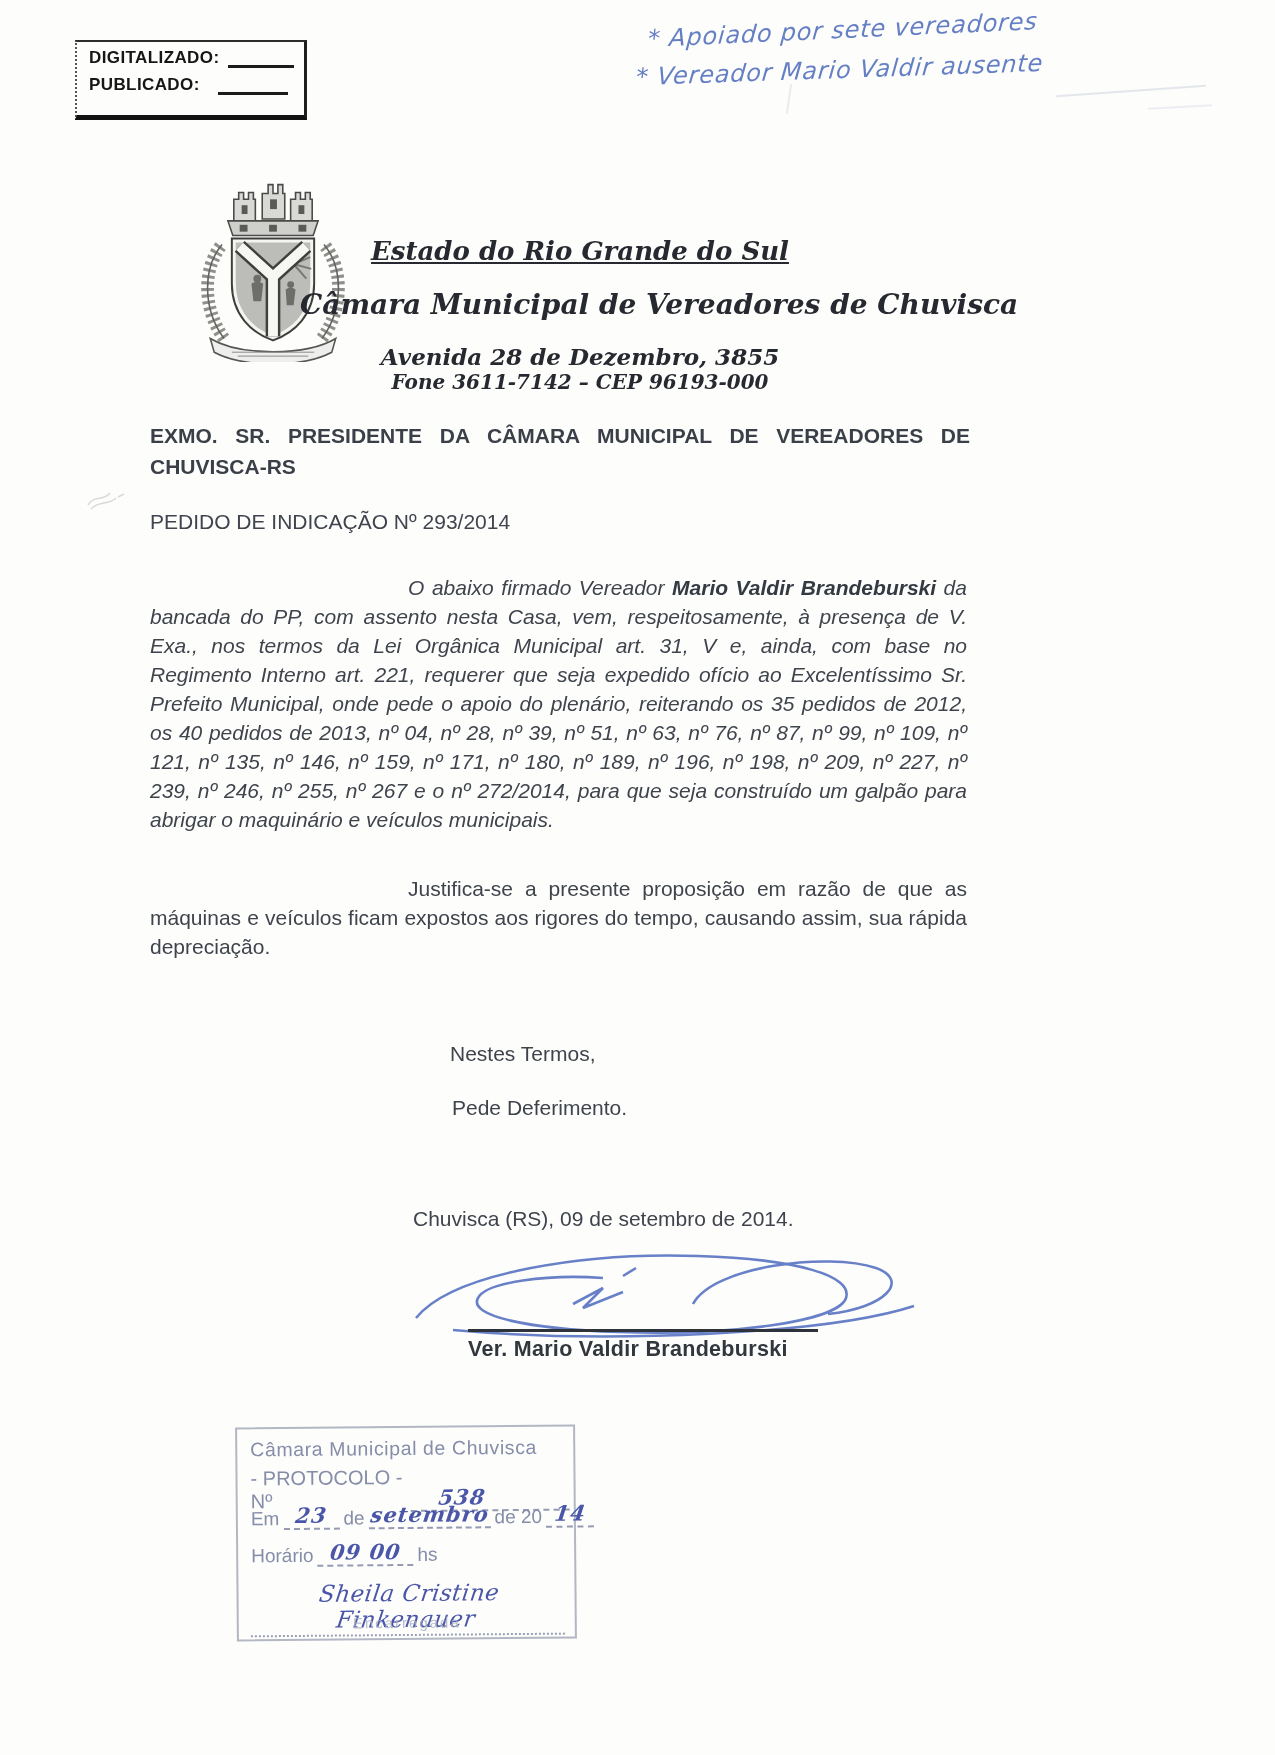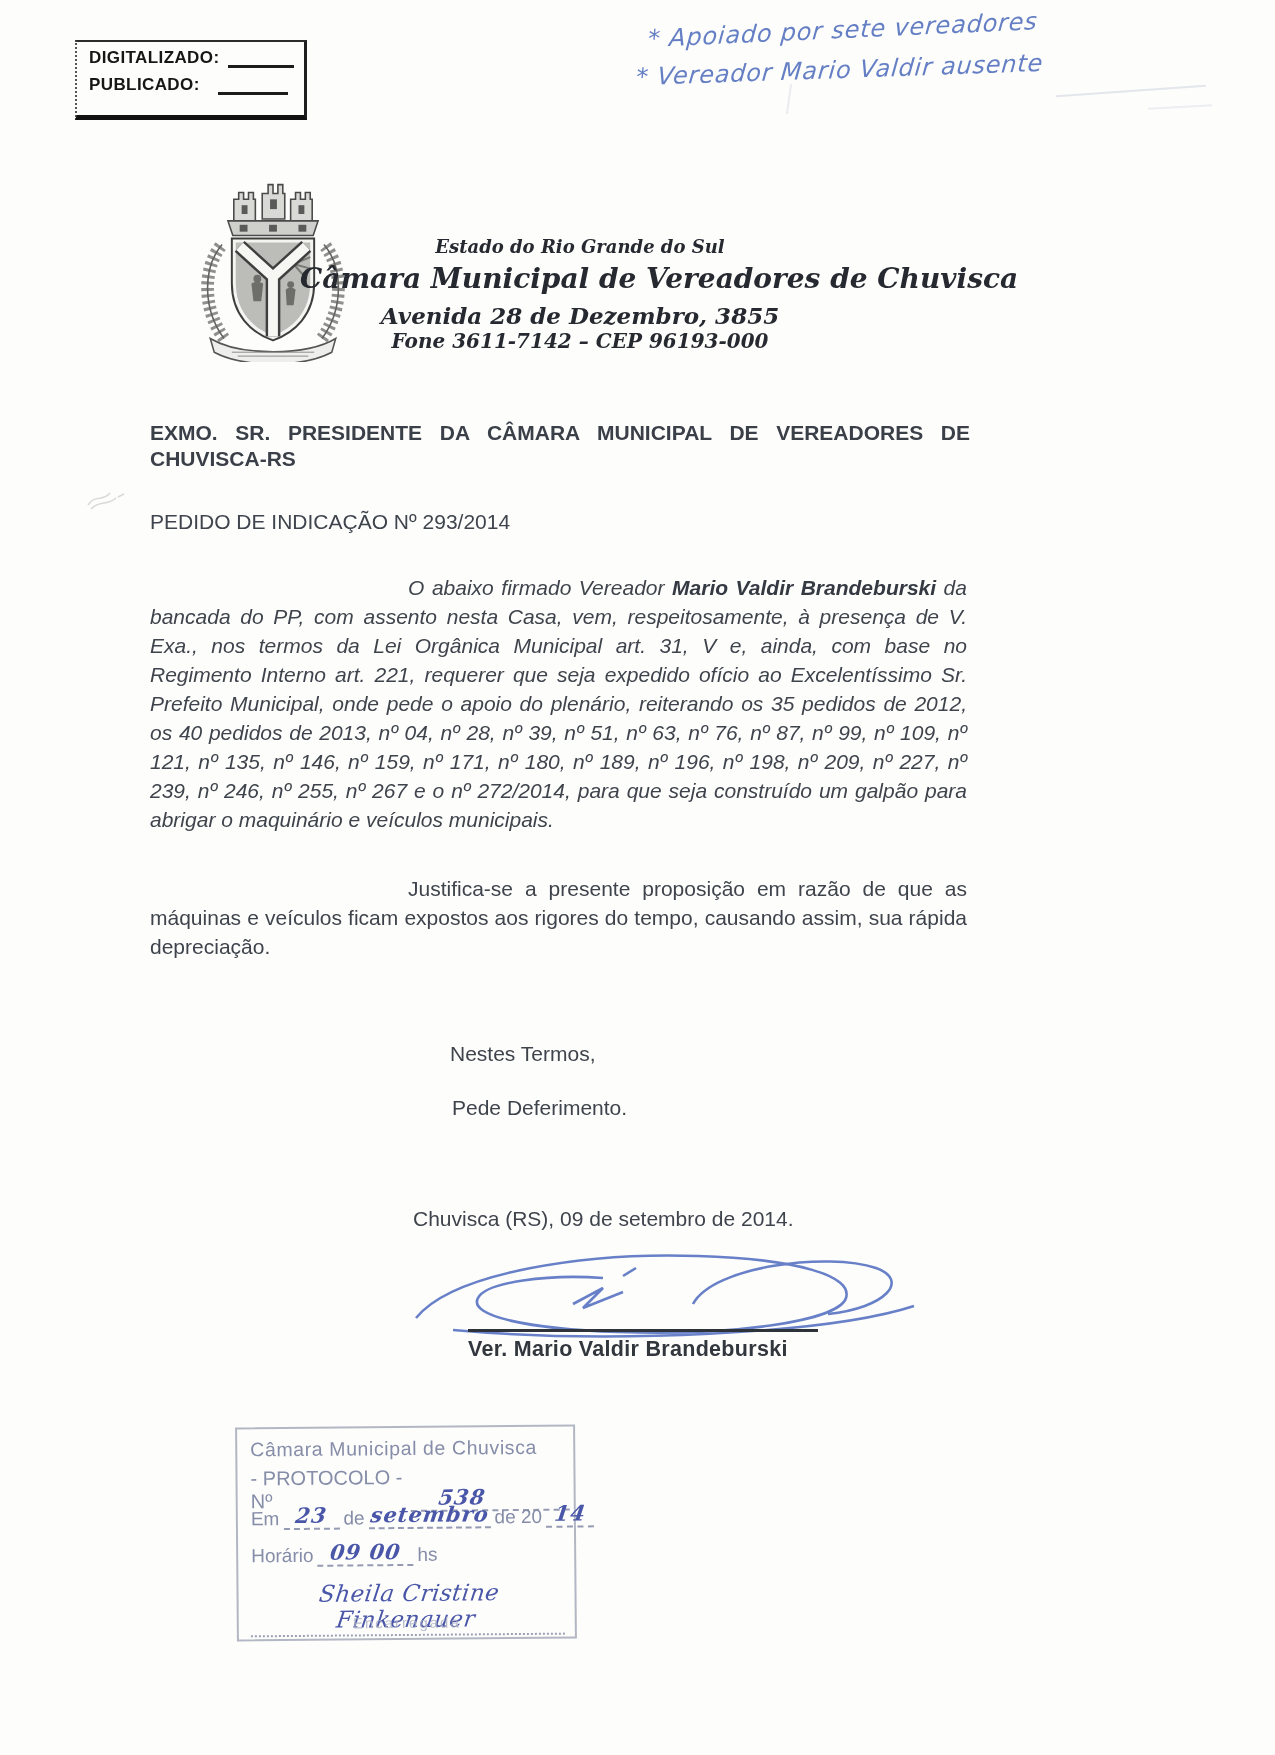--- a/index.html
+++ b/index.html
@@ -31,28 +31,28 @@
   .faint-dash{position:absolute; opacity:.45;}
   .fd1{left:1056px; top:90px; width:150px; border-top:2px solid #c3c9d8; transform:rotate(-4deg);}
   .fd2{left:1148px; top:106px; width:64px; border-top:2px solid #ccd1de; transform:rotate(-3deg); opacity:.35;}
   .fd3{left:788px; top:84px; height:30px; border-left:2px solid #cbd0da; transform:rotate(8deg); opacity:.4;}
   
   .emblem{position:absolute; left:175px; top:166px; width:196px; height:196px;}
   .letterhead{
     position:absolute; left:300px; top:236px; width:560px; text-align:center;
     font-family:"DejaVu Serif", serif; font-style:italic; font-weight:bold; color:#26292f;
   }
-  .lh-state{font-size:18px; margin-bottom:5px;}
-  .lh-org{font-size:28px; white-space:nowrap; margin-bottom:7px;}
+  .lh-state{font-size:26px; margin-bottom:22px;text-decoration:underline;}
+  .lh-org{font-size:28px; white-space:nowrap; margin-bottom:22px;}
   .lh-addr{font-size:23px; }
   .lh-fone{font-size:20px;}
   
   .addressee{
     position:absolute; left:150px; top:420px; width:820px;
-    font-weight:bold; font-size:21px; line-height:26px; text-align:justify; color:#3a3f48;
+    font-weight:bold; font-size:21px; line-height:31px; text-align:justify; color:#3a3f48;
   }
   .doc-title{position:absolute; left:150px; top:510px; font-size:21px; color:#3f444d;}
   .body-par{
     position:absolute; left:150px; width:817px; font-size:21px; line-height:29px;
     text-align:justify; color:#3f444c;
   }
   .p1{top:573px; text-indent:258px;font-style:italic;}
   .p2{top:874px; text-indent:258px;}
   .bold-name{font-weight:bold; color:#343942;}
   .closing{position:absolute; font-size:21px; color:#3f444c;text-align:right;}

